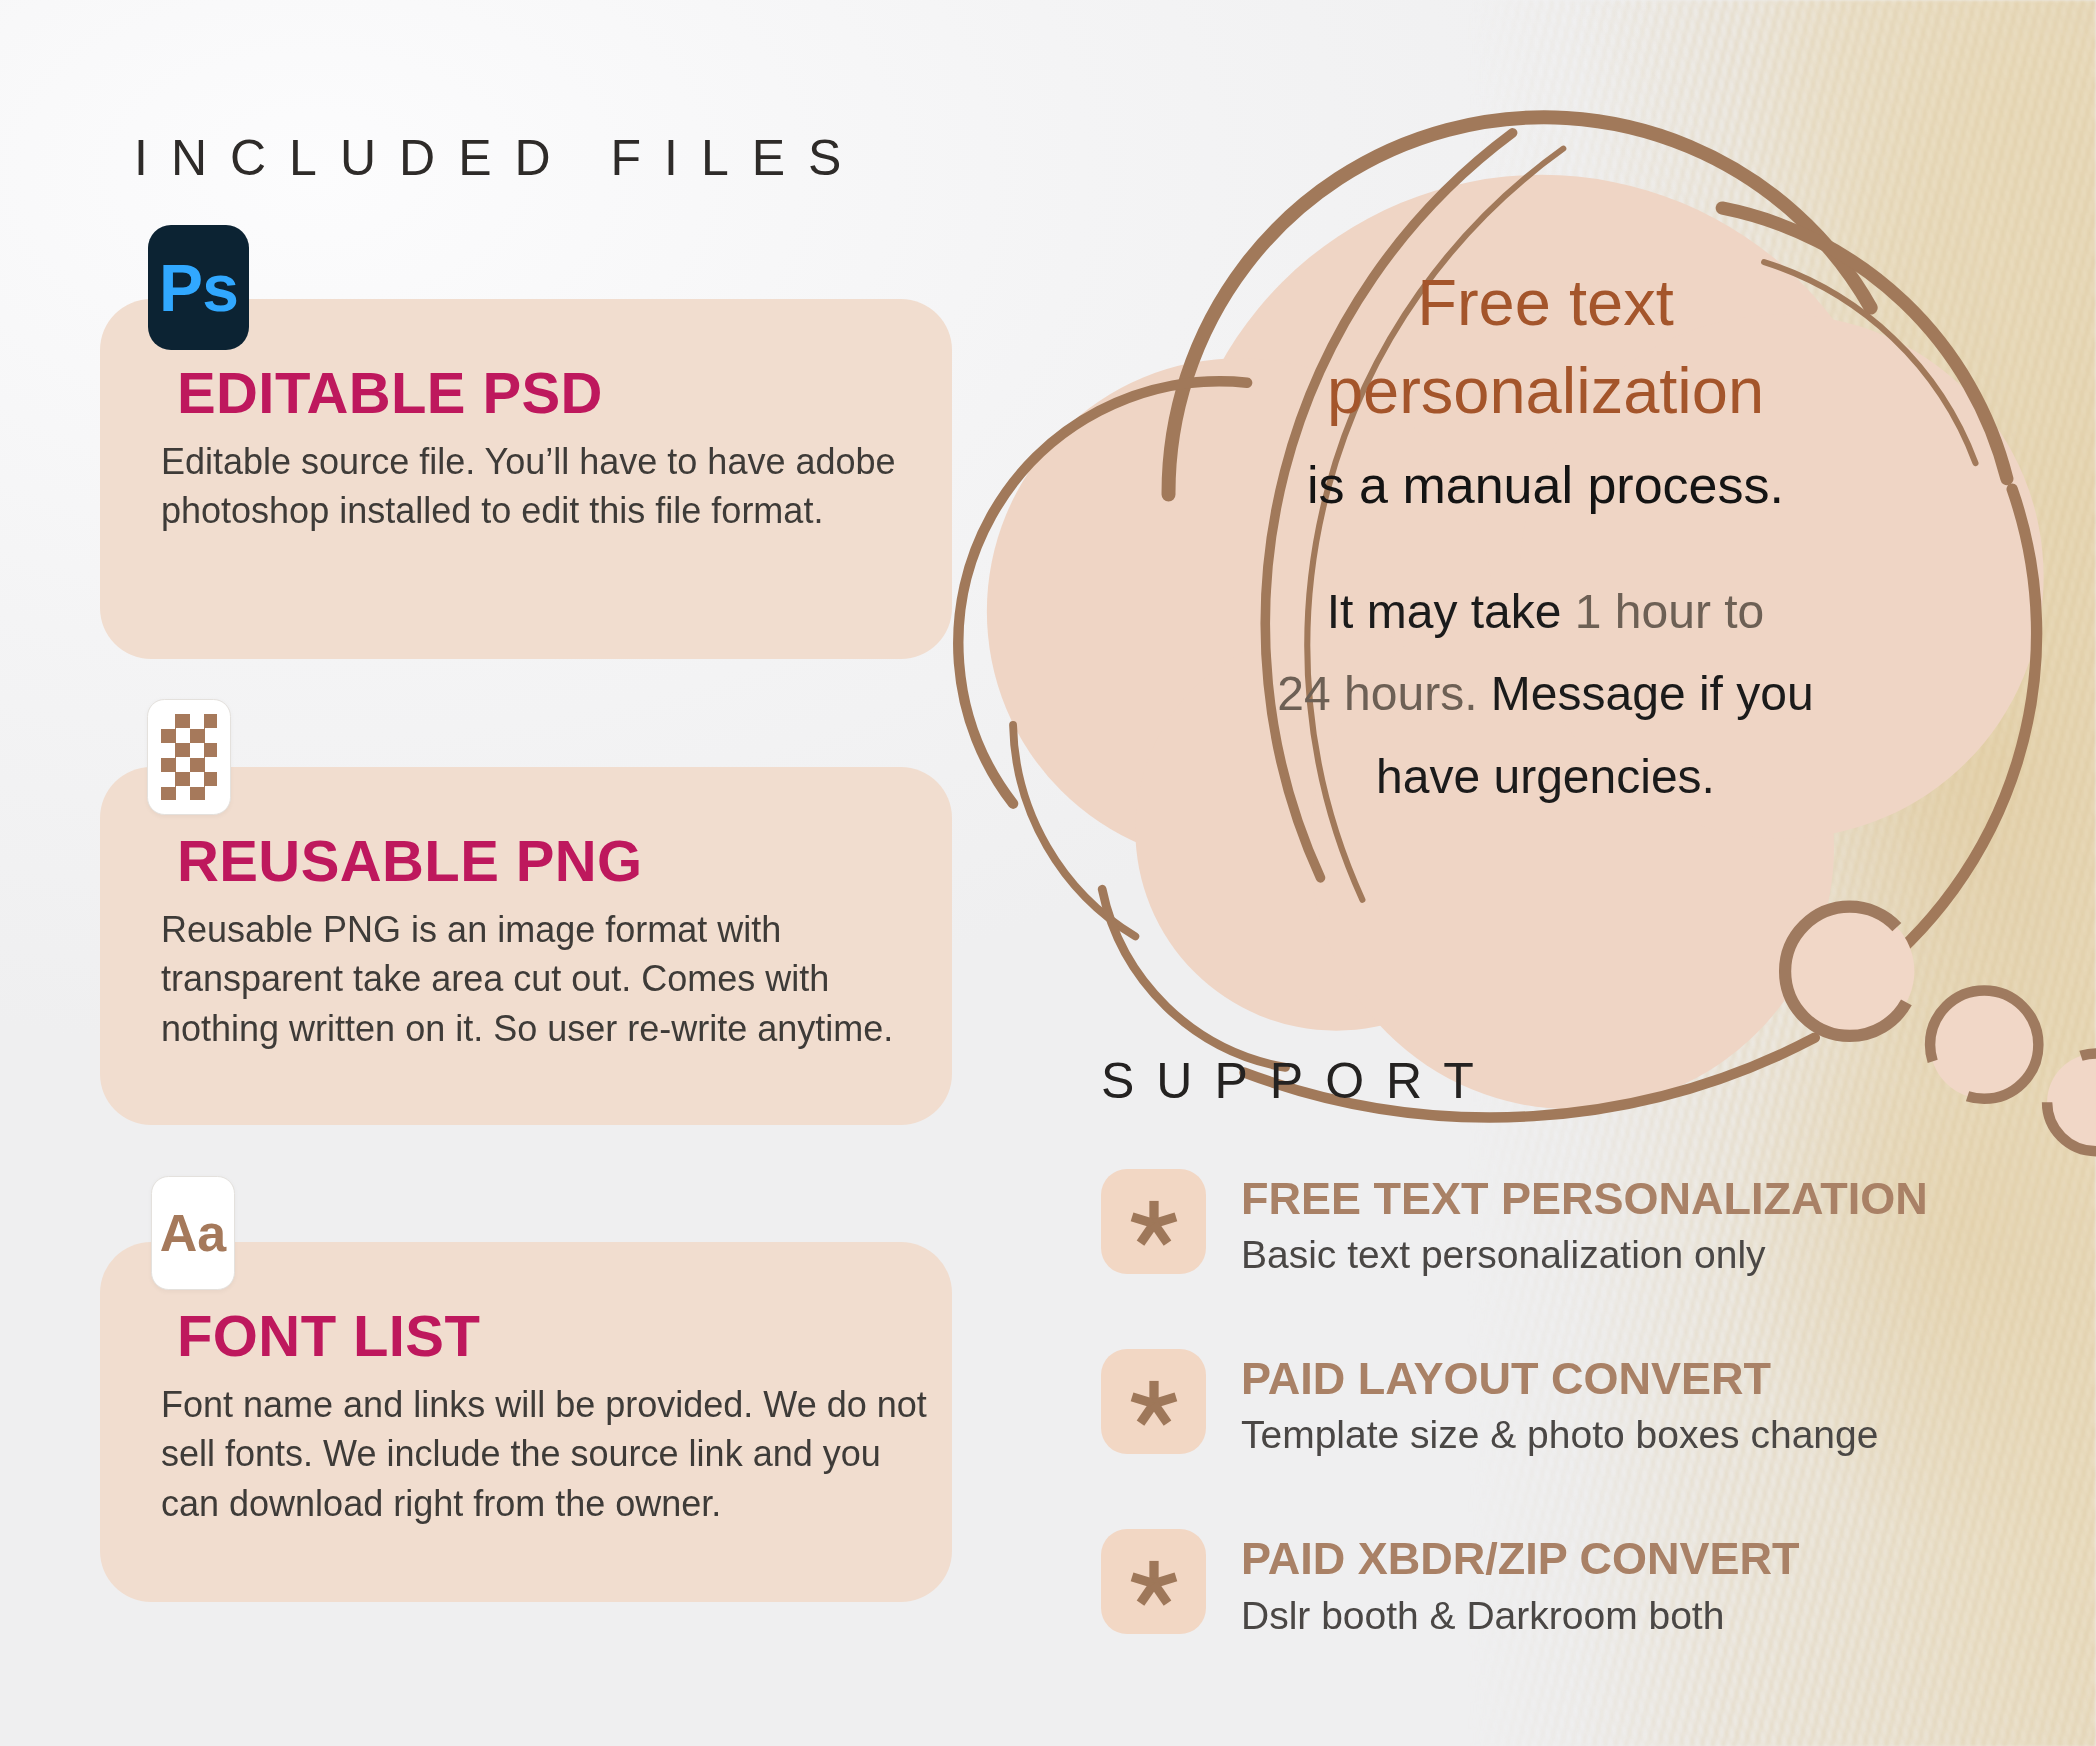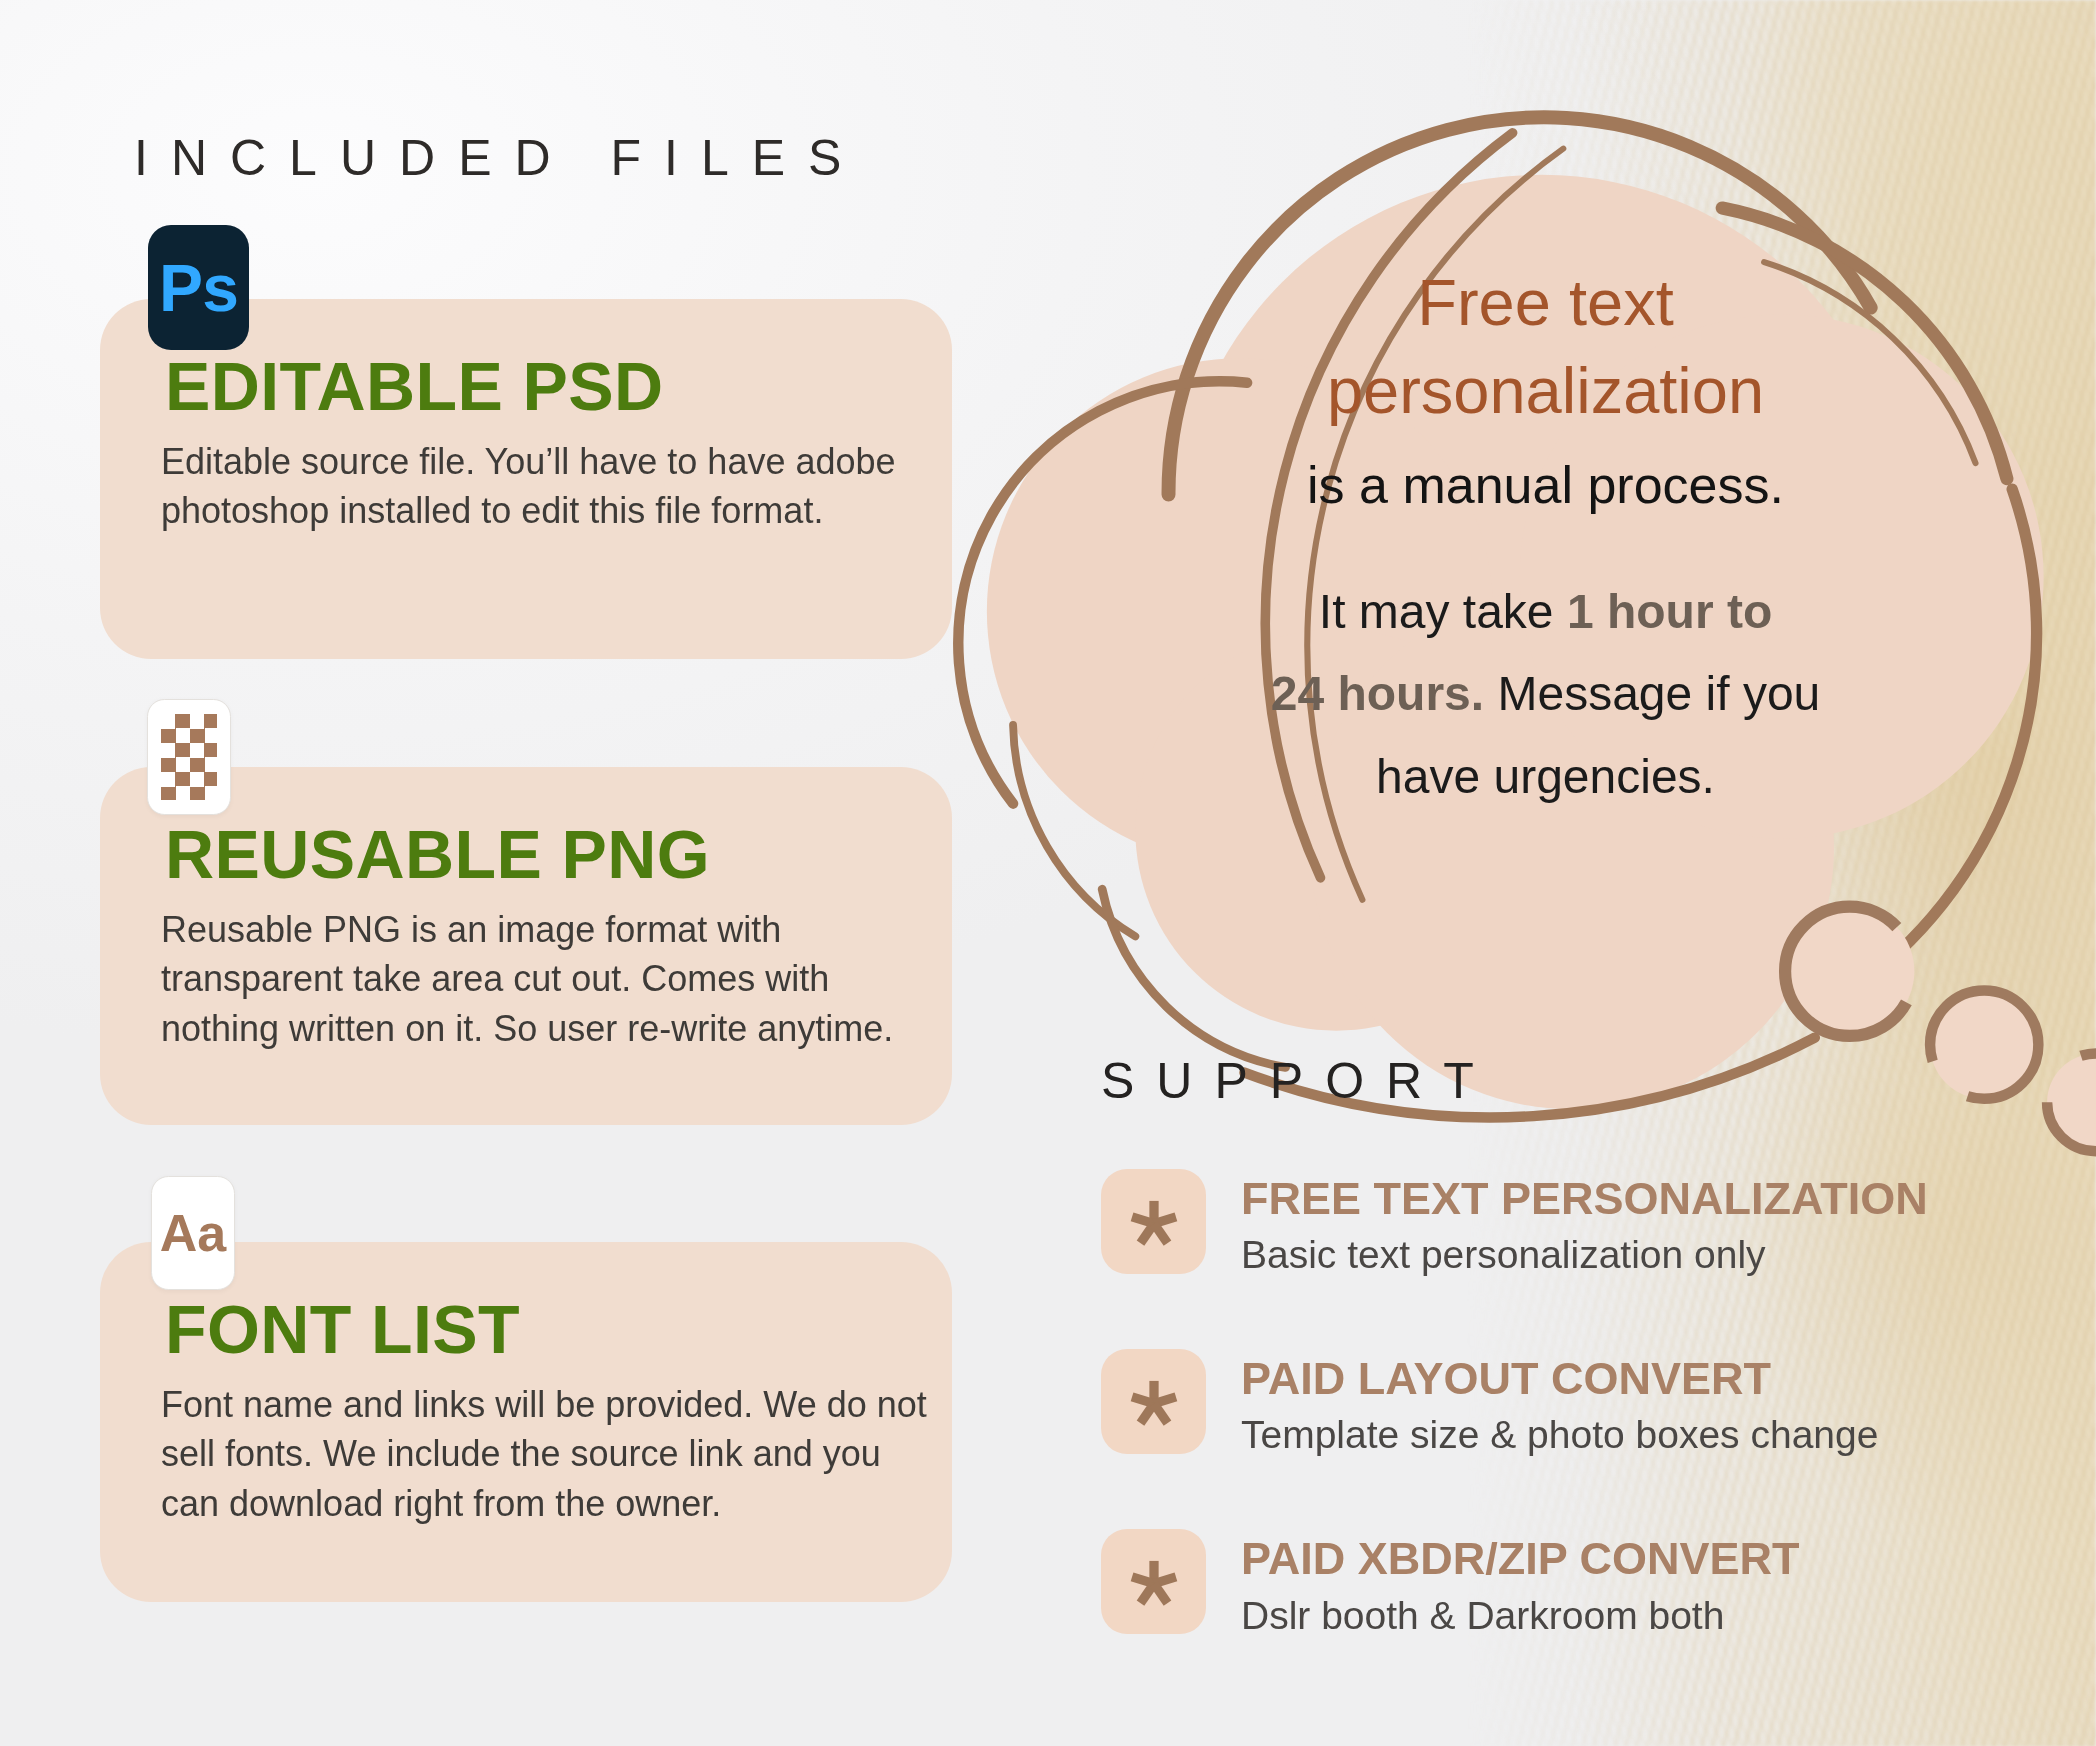--- a/index.html
+++ b/index.html
@@ -38,22 +38,22 @@
     font-size:50px;font-weight:500;letter-spacing:23px;color:#2e2b29;white-space:nowrap;
   }
   .card{
     position:absolute;left:100px;width:852px;z-index:3;
     background:#F1DDCF;border-radius:51px;
   }
   .card-psd{top:299px;height:360px;}
   .card-png{top:767px;height:358px;}
   .card-font{top:1242px;height:360px;}
   .card-title{
-    position:absolute;left:61px;top:44px;margin:4px;
-    font-size:68px;font-weight:700;color:#4d7c0f;letter-spacing:0.4px;white-space:nowrap;
+    position:absolute;left:61px;top:44px;margin:16px;
+    font-size:58px;font-weight:700;color:#be185d;letter-spacing:0.4px;white-space:nowrap;
   }
   .card-body{
     position:absolute;left:61px;top:138px;width:769px;margin:0;
     font-size:36px;line-height:1.37;color:#3E3B38;
   }
   .ps-icon{
     position:absolute;left:148px;top:225px;width:101px;height:125px;z-index:4;
     background:#0C2333;border-radius:23px;
     display:flex;align-items:center;justify-content:center;
     color:#31A8FF;font-weight:700;font-size:66px;letter-spacing:-0.9px;
@@ -68,21 +68,21 @@
     width:56px;height:86px;
     background:conic-gradient(#A6795B 90deg,#ffffff 90deg 180deg,#A6795B 180deg 270deg,#ffffff 270deg);
     background-size:29px 29px;
   }
   .aa-icon{left:151px;top:1176px;width:82px;height:112px;color:#A5795B;font-weight:700;font-size:52px;}
   
   .bubble-text{position:absolute;left:1109px;top:259px;width:873px;z-index:3;text-align:center;}
   .bubble-title{font-size:65px;line-height:1.36;font-weight:400;color:#A4552B;margin:0;}
   .bubble-subtitle{font-size:52px;color:#141414;margin-top:19px;text-align:center;}
   .bubble-note{font-size:48px;color:#1b1b1b;line-height:1.72;margin:56px auto 0;width:751px;}
-  .bubble-note .bold-note{font-weight:700;color:#6D6055;}
+  .bubble-note .bold-note{font-weight:400;color:#6D6055;}
   
   .support-heading{
     position:absolute;left:1101px;top:1052px;z-index:3;
     font-size:50px;font-weight:500;letter-spacing:22px;color:#242221;white-space:nowrap;text-align:center;
   }
   .support-list{position:absolute;left:1101px;top:1169px;z-index:3;display:flex;flex-direction:column;gap:72px;}
   .support-item{display:flex;align-items:flex-start;gap:35px;}
   .support-tile{
     flex:0 0 auto;width:105px;height:105px;border-radius:26px;background:#F2D7C4;
     display:flex;align-items:center;justify-content:center;

